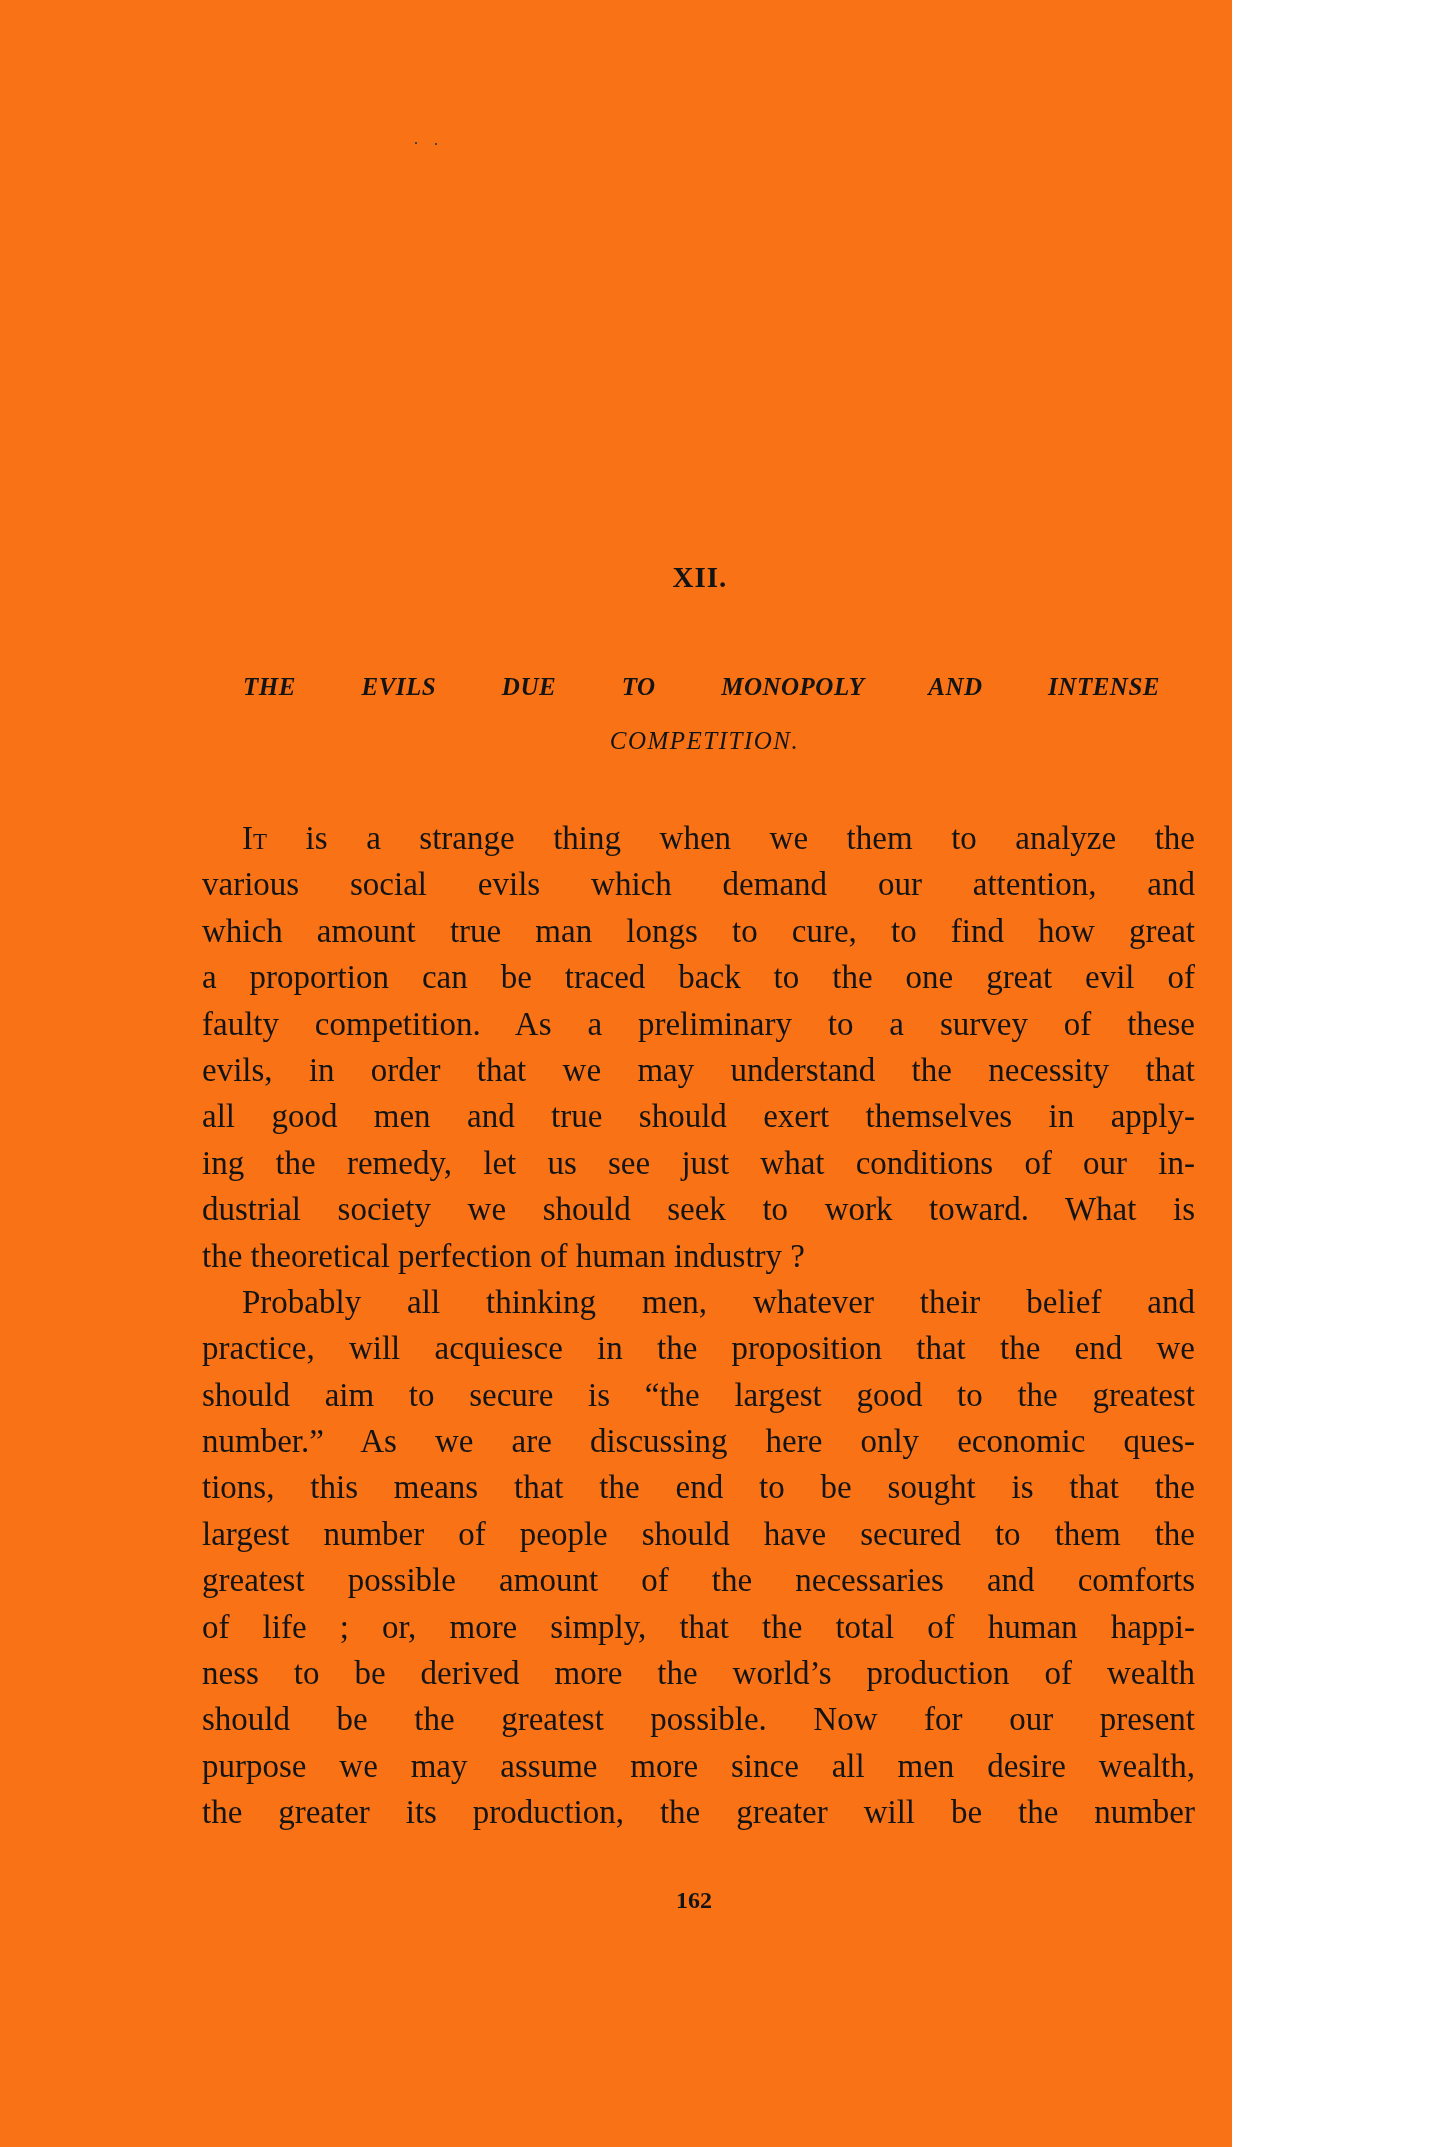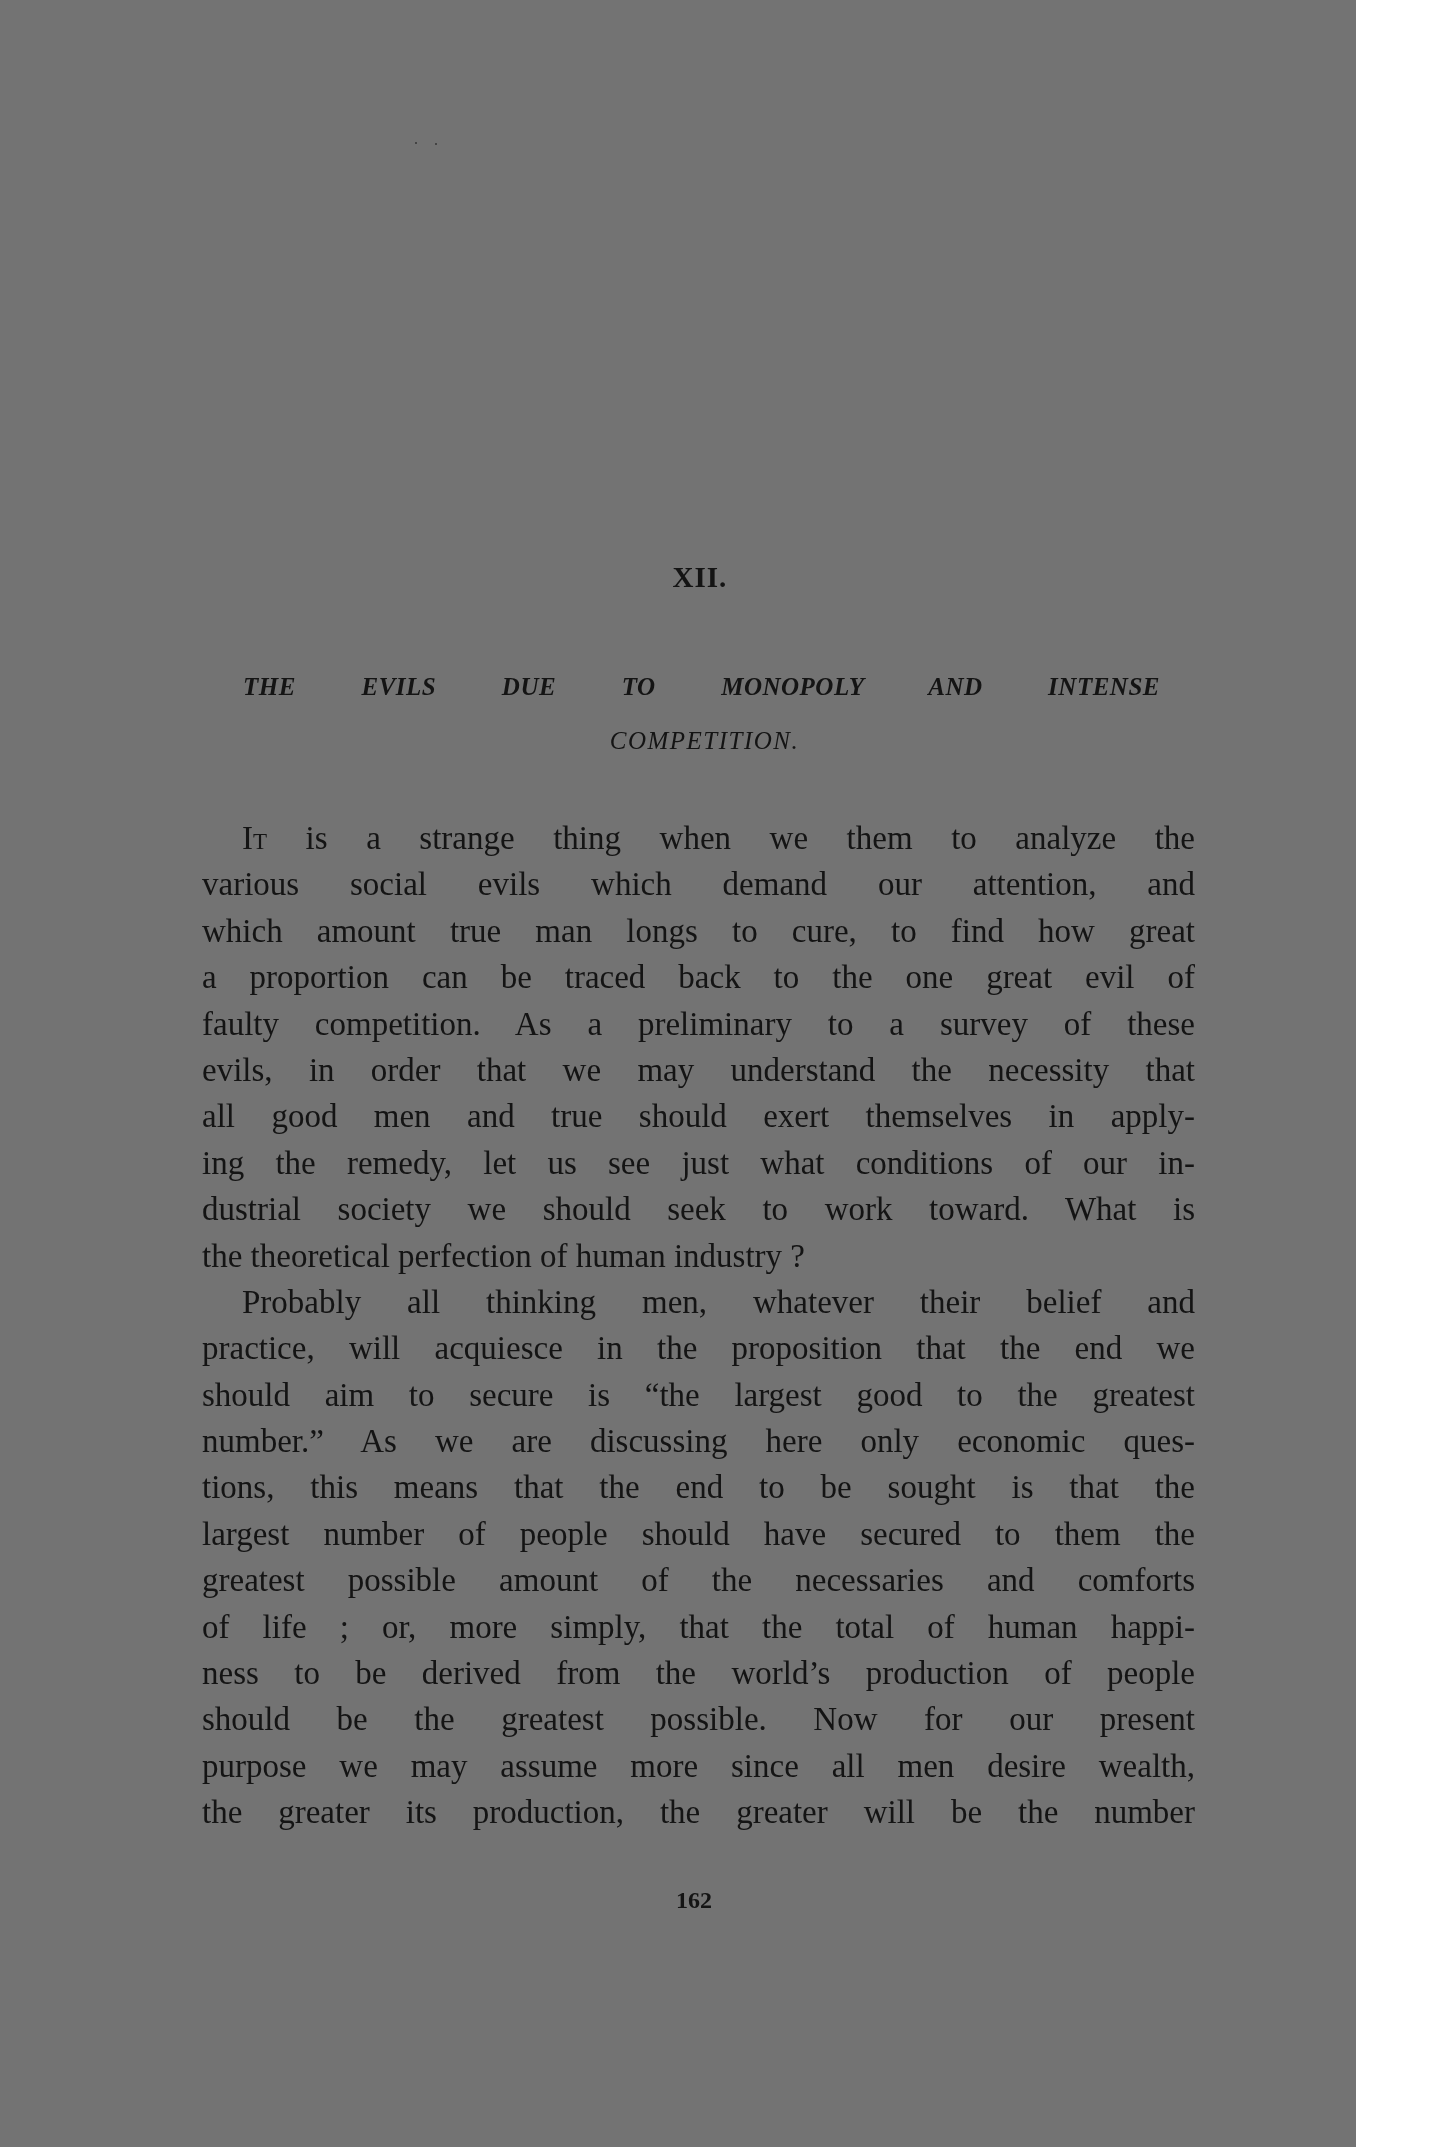--- a/index.html
+++ b/index.html
@@ -11,23 +11,23 @@
     width: 1436px;
     height: 2147px;
     position: relative;
     overflow: hidden;
     font-family: "Liberation Serif", "DejaVu Serif", serif;
     color: #141414;
   }
   .page {
     position: absolute;
     left: 0; top: 0;
-    width: 1356px;
+    width: 1232px;
     height: 2147px;
-    background: #737373;
+    background: #f97316;
   }
   .speck {
     position: absolute;
     width: 2px; height: 2px;
     background: #444;
   }
   .chapter-number {
     position: absolute;
     left: 0;
     width: 1400px;
@@ -129,21 +129,21 @@
     </div>
     <div class="paragraph">
       <span class="line indent">Probably all thinking men, whatever their belief and</span>
       <span class="line">practice, will acquiesce in the proposition that the end we</span>
       <span class="line">should aim to secure is “the largest good to the greatest</span>
       <span class="line">number.” As we are discussing here only economic ques-</span>
       <span class="line">tions, this means that the end to be sought is that the</span>
       <span class="line">largest number of people should have secured to them the</span>
       <span class="line">greatest possible amount of the necessaries and comforts</span>
       <span class="line">of life ; or, more simply, that the total of human happi-</span>
-      <span class="line">ness to be derived from the world’s production of people</span>
+      <span class="line">ness to be derived more the world’s production of wealth</span>
       <span class="line">should be the greatest possible. Now for our present</span>
       <span class="line">purpose we may assume more since all men desire wealth,</span>
       <span class="line">the greater its production, the greater will be the number</span>
     </div>
   </div>
 
   <div class="page-number">162</div>
 
 </div>
 

